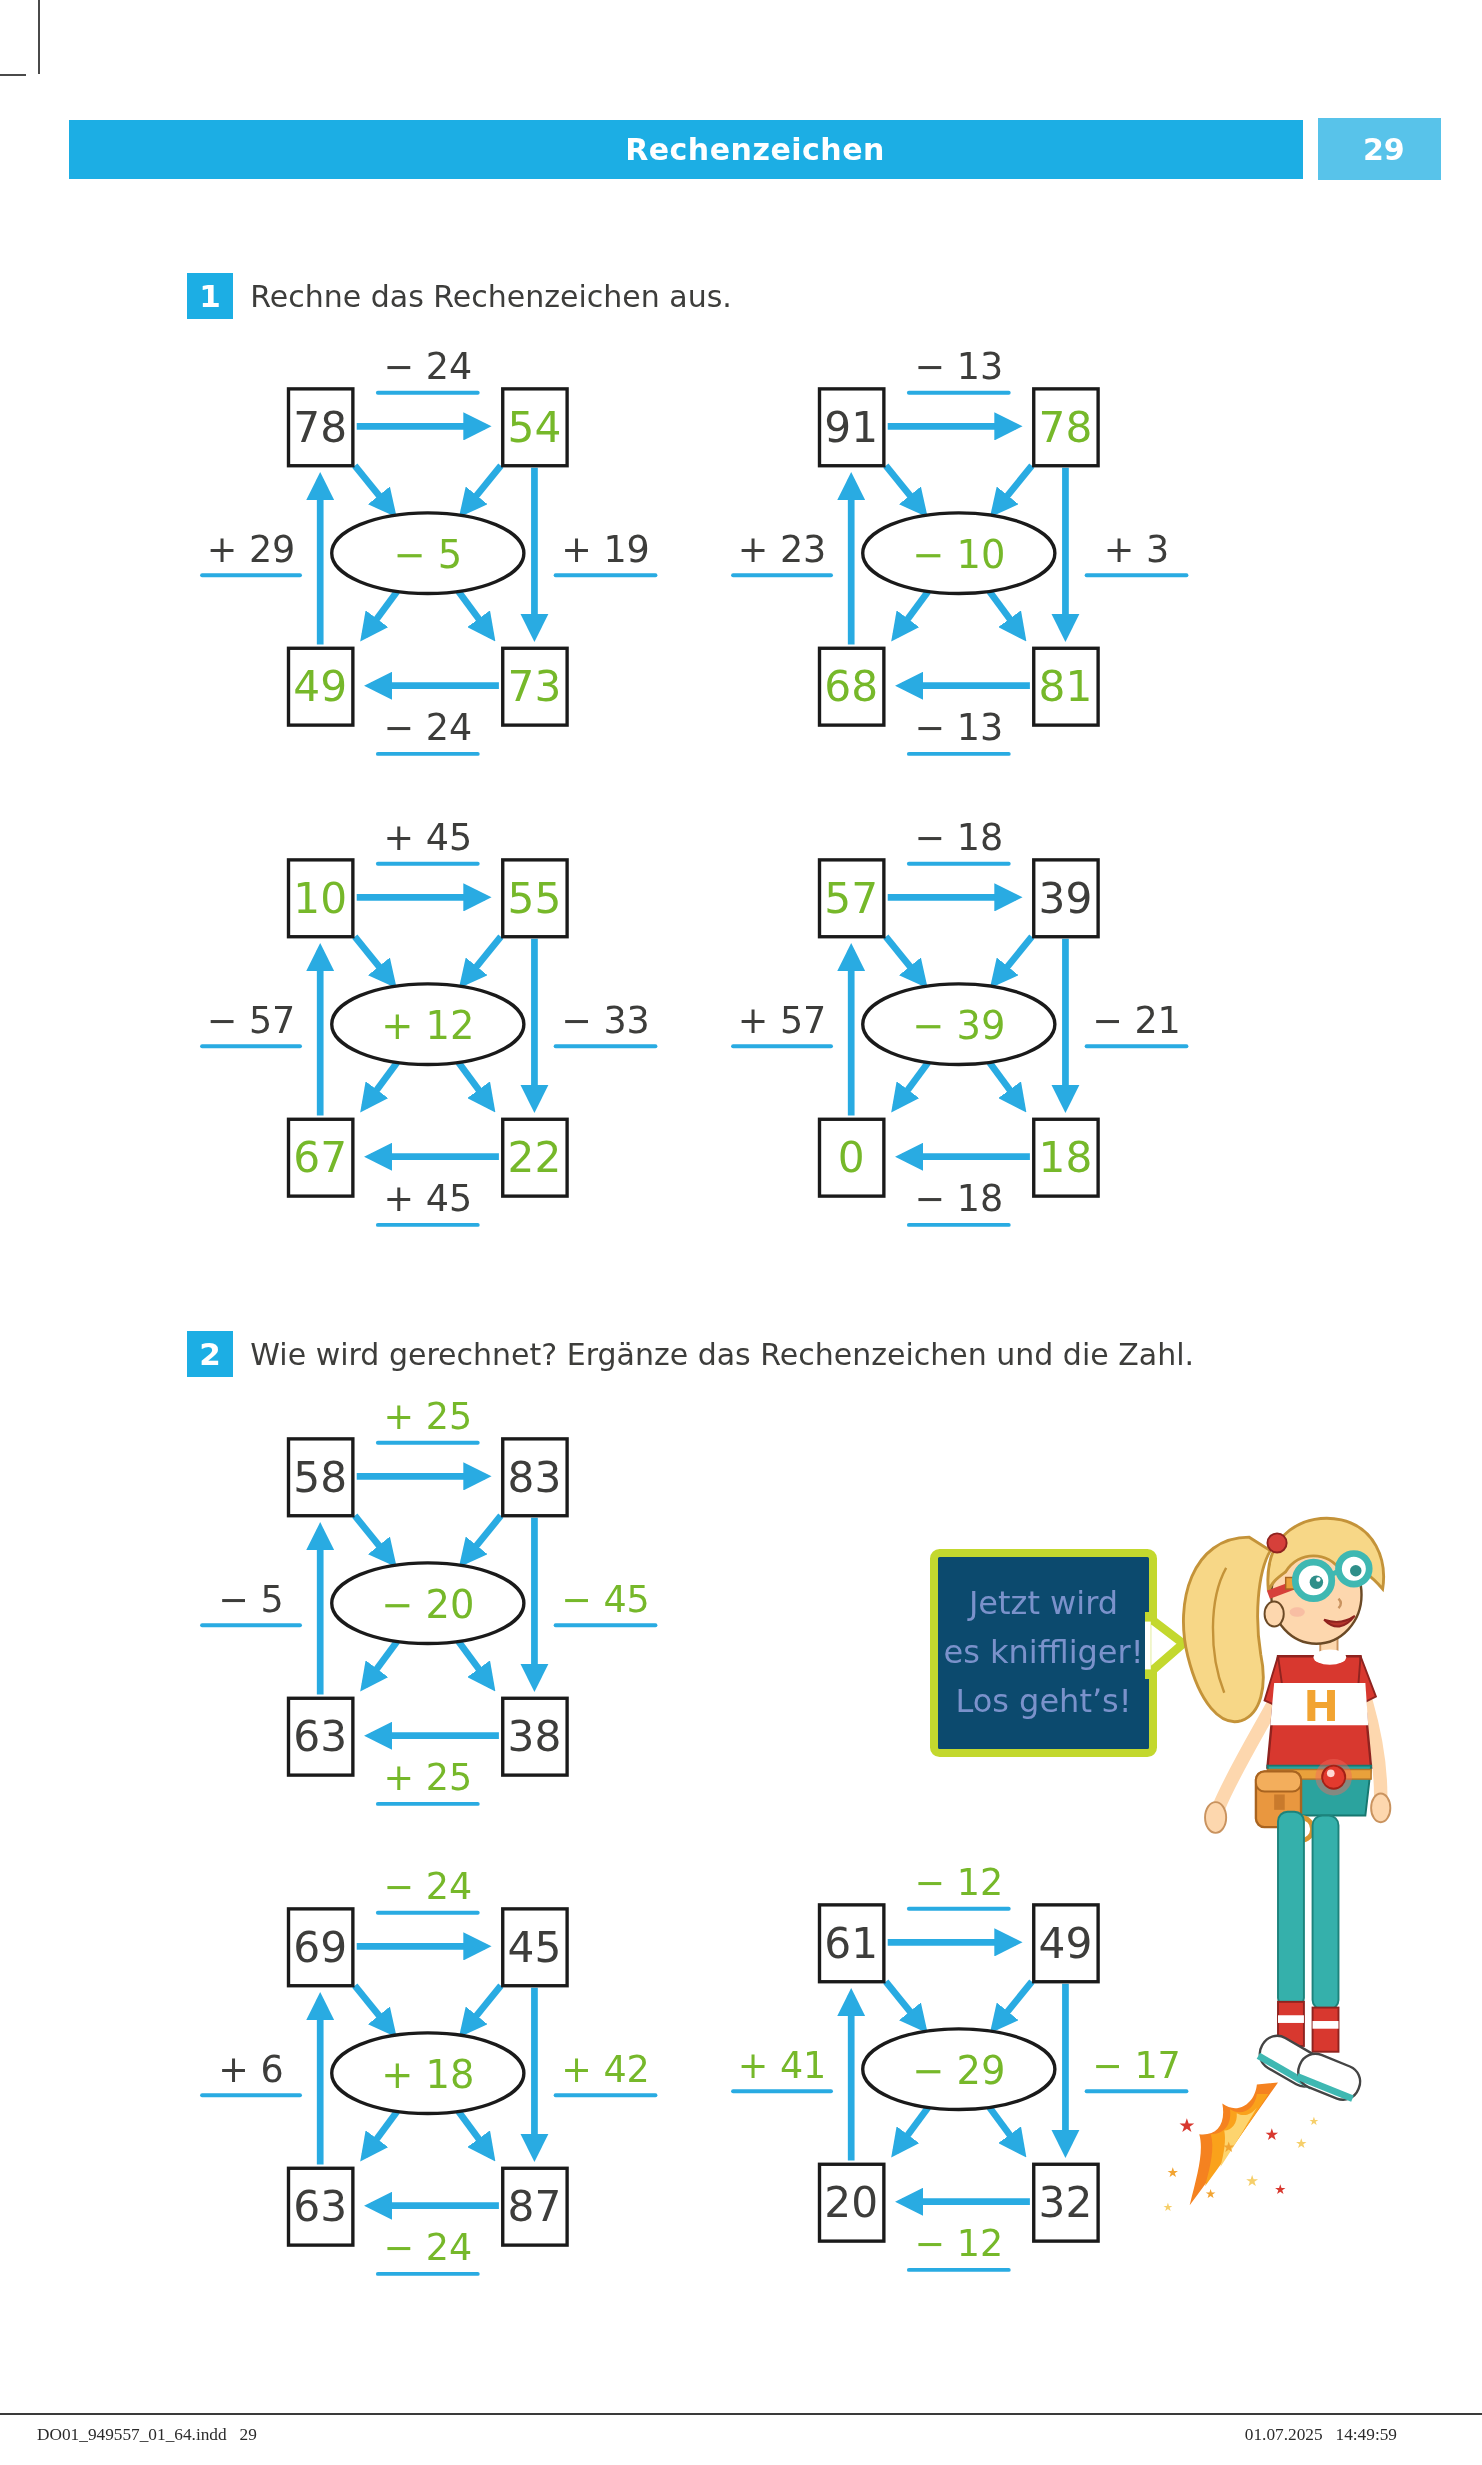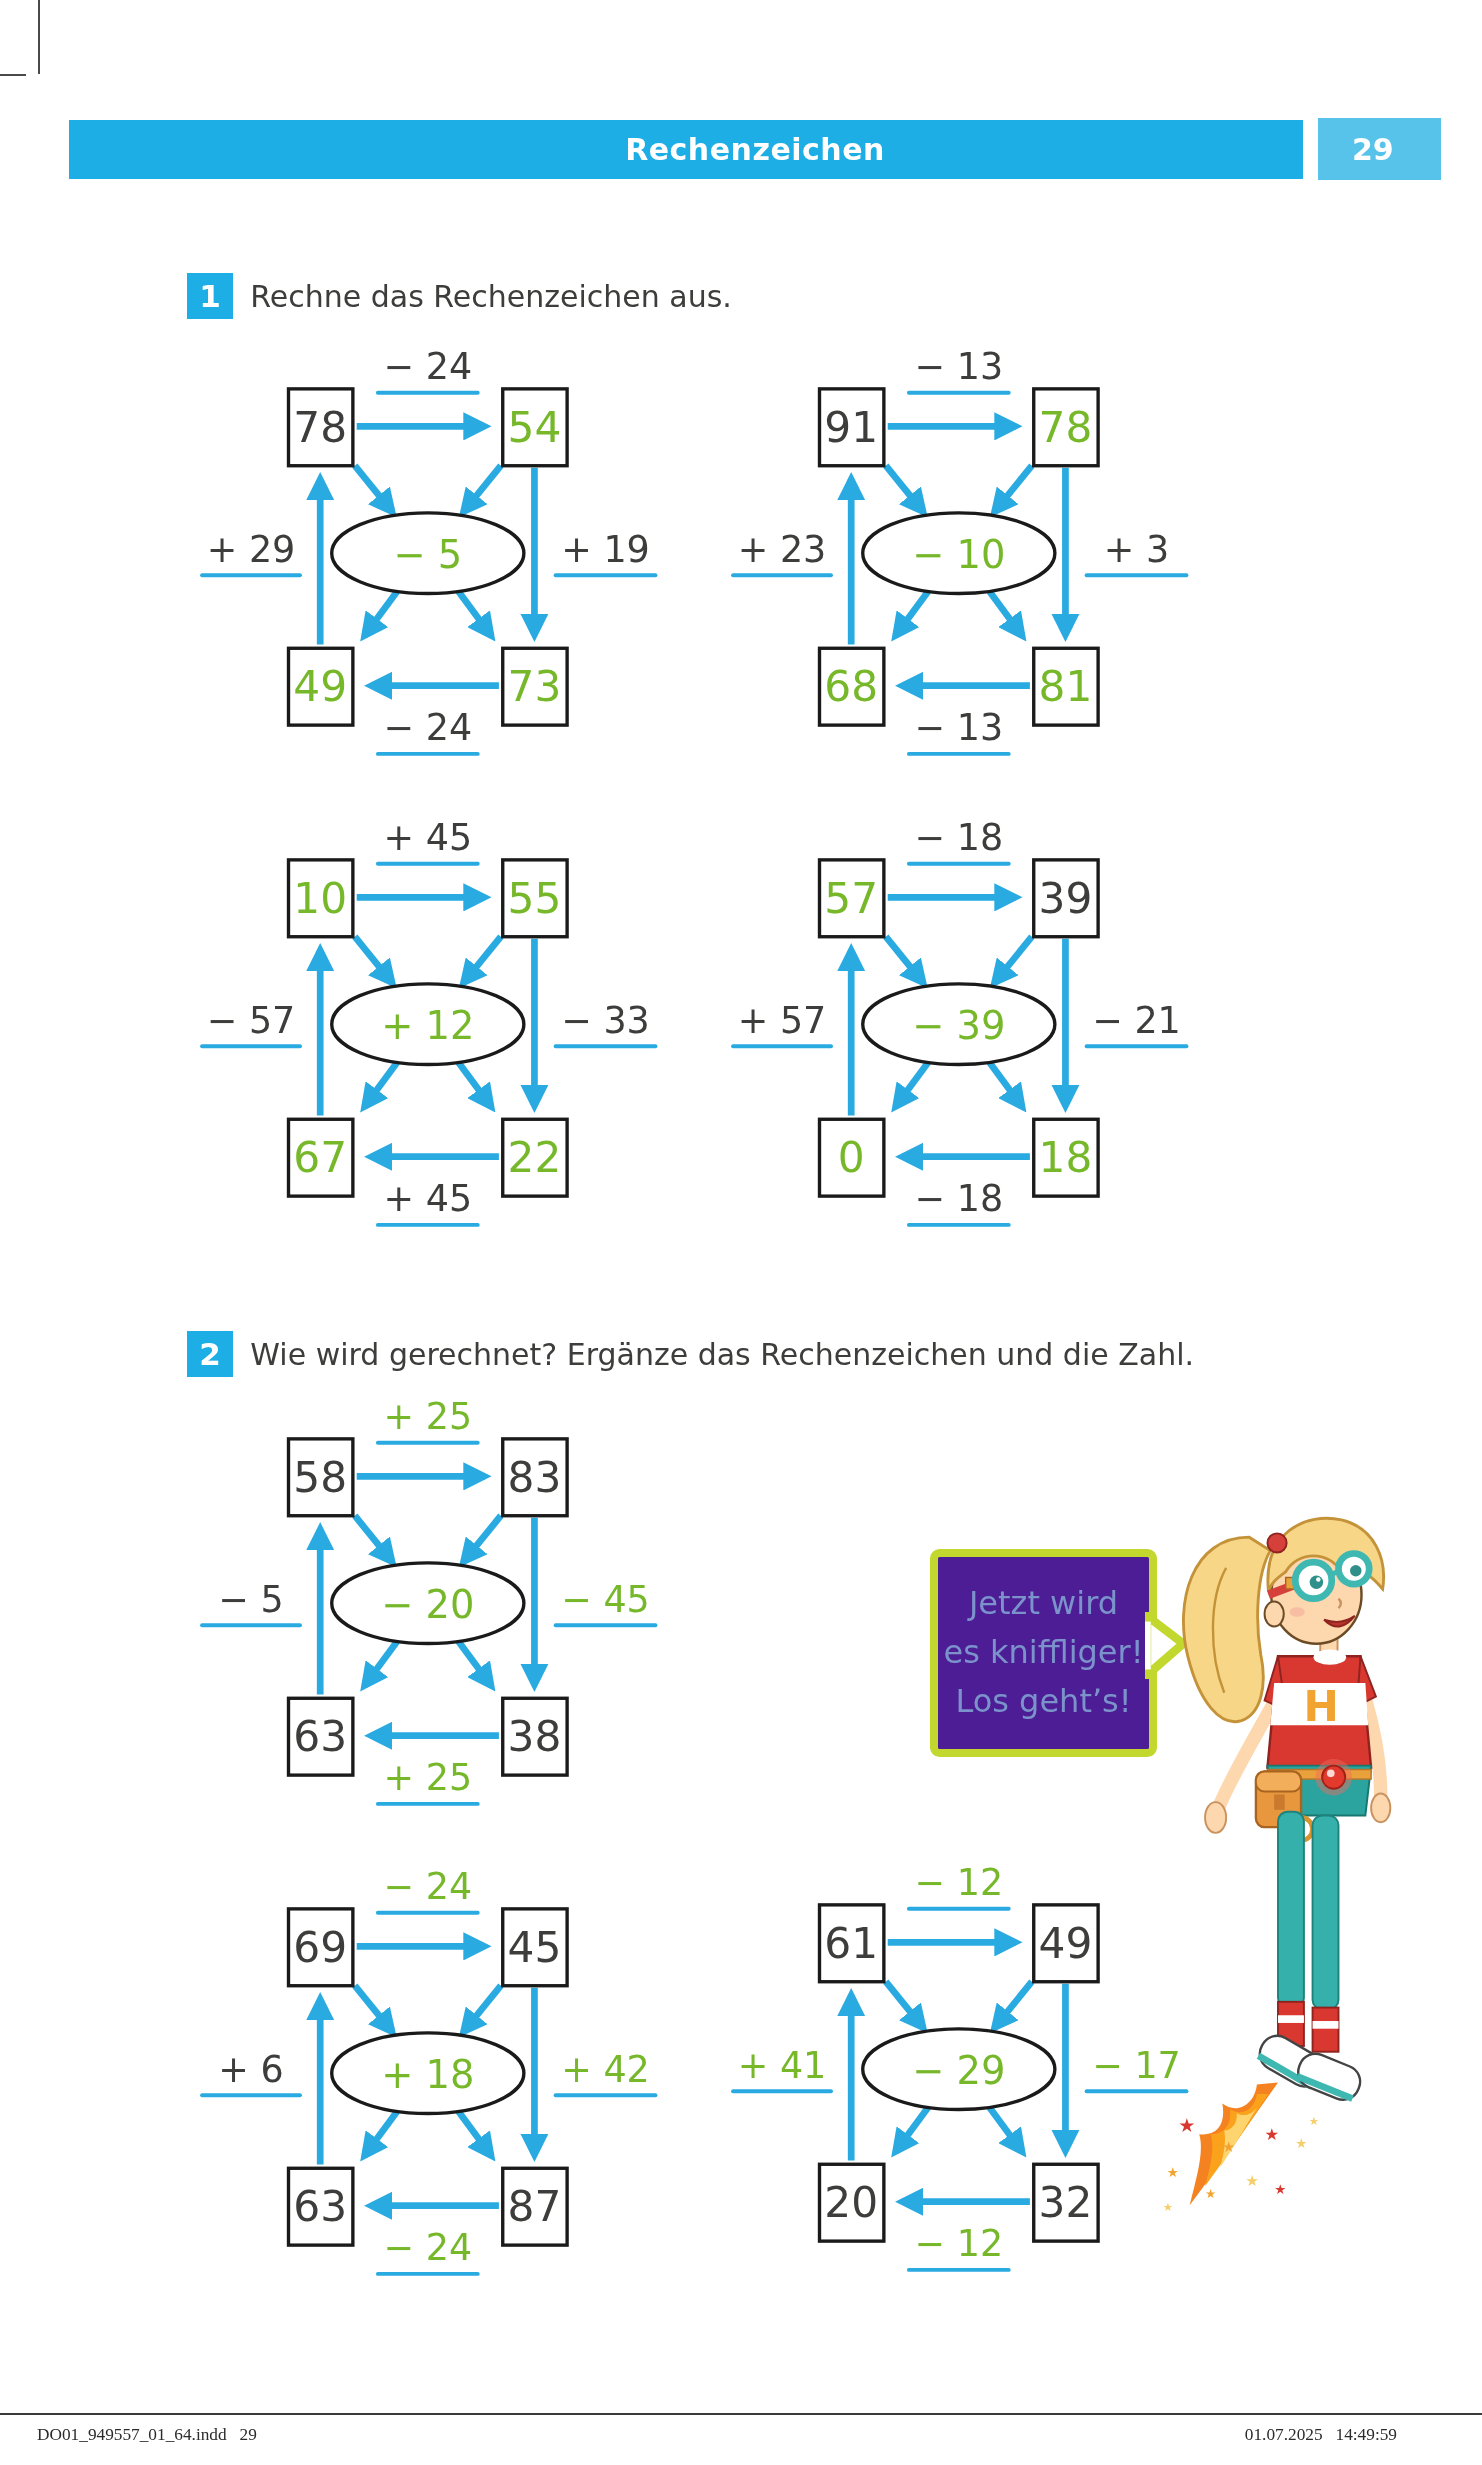--- a/index.html
+++ b/index.html
@@ -17,21 +17,21 @@
     left:69px;top:120px;width:1234px;height:59px;background:#1caee4;
   }
   .header-title{
     left:69px;top:120px;width:1372px;height:59px;
     display:flex;align-items:center;justify-content:center;
     color:#ffffff;font-size:30px;font-weight:bold;letter-spacing:0.5px;
   }
   .page-tab{
     left:1318px;top:118px;width:123px;height:62px;background:#58c3ea;
     color:#ffffff;font-size:30px;font-weight:bold;
-    display:flex;align-items:center;padding-left:34px;box-sizing:border-box;
+    display:flex;align-items:center;padding-left:45px;box-sizing:border-box;
   }
 
   
   .task-badge{
     width:46px;height:46px;background:#1caee4;color:#fff;
     display:flex;align-items:center;justify-content:center;
     font-size:31px;font-weight:bold;
   }
   .task-text{
     font-size:30px;color:#3d3d3b;white-space:nowrap;
@@ -44,21 +44,21 @@
   .center-label{font-size:40px;font-family:"DejaVu Sans",sans-serif;}
   .ink-dark{fill:#3d3d3b;}
   .ink-green{fill:#76b82a;}
   .ul{stroke:#29abe2;stroke-width:4;stroke-linecap:round;}
   .arrow{stroke:#29abe2;stroke-width:7;fill:none;}
   .shape{fill:#ffffff;stroke:#1a1a1a;}
 
   
   .bubble{
     left:930px;top:1549px;width:227px;height:208px;box-sizing:border-box;
-    background:#4c1d95;border:8.6px solid #c3d82e;border-radius:9.6px;
+    background:#0c4a6e;border:8.6px solid #c3d82e;border-radius:9.6px;
     display:flex;flex-direction:column;justify-content:center;align-items:center;
     gap:5.8px;
   }
   .bubble-line{
     color:#7b92cb;font-size:32px;line-height:1.35;white-space:nowrap;
   }
   .bubble-tail{left:1145px;top:1612px;}
 
   
   .footer-rule{left:0;top:2413px;width:1482px;height:1.9px;background:#3a3a3a;}

